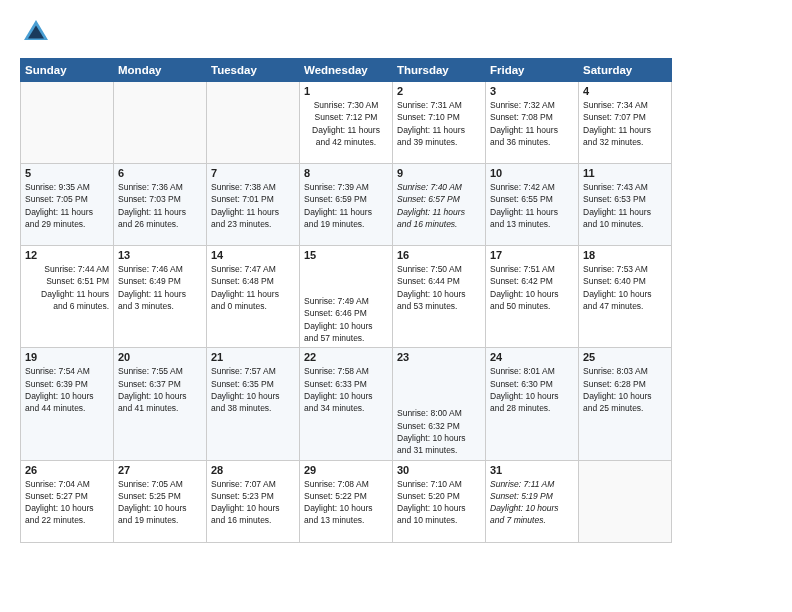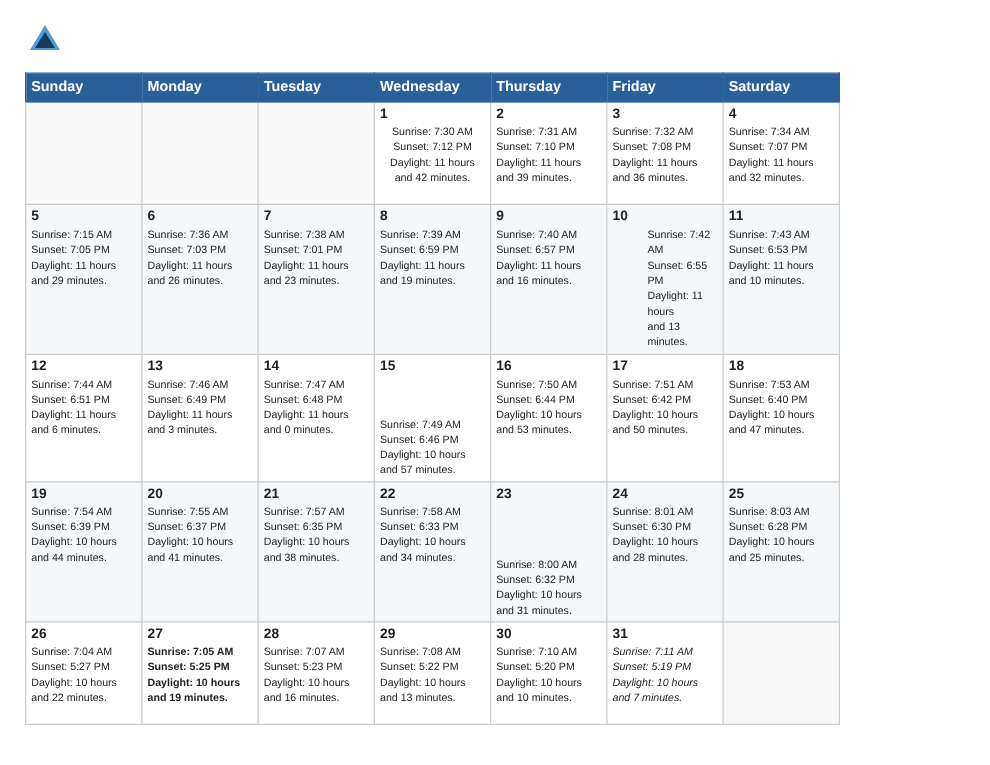--- a/index.html
+++ b/index.html
@@ -154,21 +154,21 @@
             <span class="day-num">4</span>
             <div class="day-info" style="white-space: pre-line;">Sunrise: 7:34 AM
 Sunset: 7:07 PM
 Daylight: 11 hours
 and 32 minutes.</div>
           </td>
         </tr>
         <tr>
           <td>
             <span class="day-num">5</span>
-            <div class="day-info" style="white-space: pre-line;">Sunrise: 7:15 AM
+            <div class="day-info" style="white-space: pre-line;">Sunrise: 9:35 AM
 Sunset: 7:05 PM
 Daylight: 11 hours
 and 29 minutes.</div>
           </td>
           <td>
             <span class="day-num">6</span>
             <div class="day-info" style="white-space: pre-line;">Sunrise: 7:36 AM
 Sunset: 7:03 PM
 Daylight: 11 hours
 and 26 minutes.</div>
@@ -182,44 +182,44 @@
           </td>
           <td>
             <span class="day-num">8</span>
             <div class="day-info" style="white-space: pre-line;">Sunrise: 7:39 AM
 Sunset: 6:59 PM
 Daylight: 11 hours
 and 19 minutes.</div>
           </td>
           <td>
             <span class="day-num">9</span>
-            <div class="day-info" style="white-space: pre-line;">Sunrise: 7:40 AM
+            <div class="day-info" style="white-space: pre-line; font-style: italic;">Sunrise: 7:40 AM
 Sunset: 6:57 PM
 Daylight: 11 hours
 and 16 minutes.</div>
           </td>
           <td>
             <span class="day-num">10</span>
-            <div class="day-info" style="white-space: pre-line; margin-left: 28px;">Sunrise: 7:42 AM
+            <div class="day-info" style="white-space: pre-line;">Sunrise: 7:42 AM
 Sunset: 6:55 PM
 Daylight: 11 hours
 and 13 minutes.</div>
           </td>
           <td>
             <span class="day-num">11</span>
             <div class="day-info" style="white-space: pre-line;">Sunrise: 7:43 AM
 Sunset: 6:53 PM
 Daylight: 11 hours
 and 10 minutes.</div>
           </td>
         </tr>
         <tr>
           <td>
             <span class="day-num">12</span>
-            <div class="day-info" style="white-space: pre-line;">Sunrise: 7:44 AM
+            <div class="day-info" style="white-space: pre-line; text-align: right;">Sunrise: 7:44 AM
 Sunset: 6:51 PM
 Daylight: 11 hours
 and 6 minutes.</div>
           </td>
           <td>
             <span class="day-num">13</span>
             <div class="day-info" style="white-space: pre-line;">Sunrise: 7:46 AM
 Sunset: 6:49 PM
 Daylight: 11 hours
 and 3 minutes.</div>
@@ -314,21 +314,21 @@
         <tr>
           <td>
             <span class="day-num">26</span>
             <div class="day-info" style="white-space: pre-line;">Sunrise: 7:04 AM
 Sunset: 5:27 PM
 Daylight: 10 hours
 and 22 minutes.</div>
           </td>
           <td>
             <span class="day-num">27</span>
-            <div class="day-info" style="white-space: pre-line; font-weight: bold;">Sunrise: 7:05 AM
+            <div class="day-info" style="white-space: pre-line;">Sunrise: 7:05 AM
 Sunset: 5:25 PM
 Daylight: 10 hours
 and 19 minutes.</div>
           </td>
           <td>
             <span class="day-num">28</span>
             <div class="day-info" style="white-space: pre-line;">Sunrise: 7:07 AM
 Sunset: 5:23 PM
 Daylight: 10 hours
 and 16 minutes.</div>

